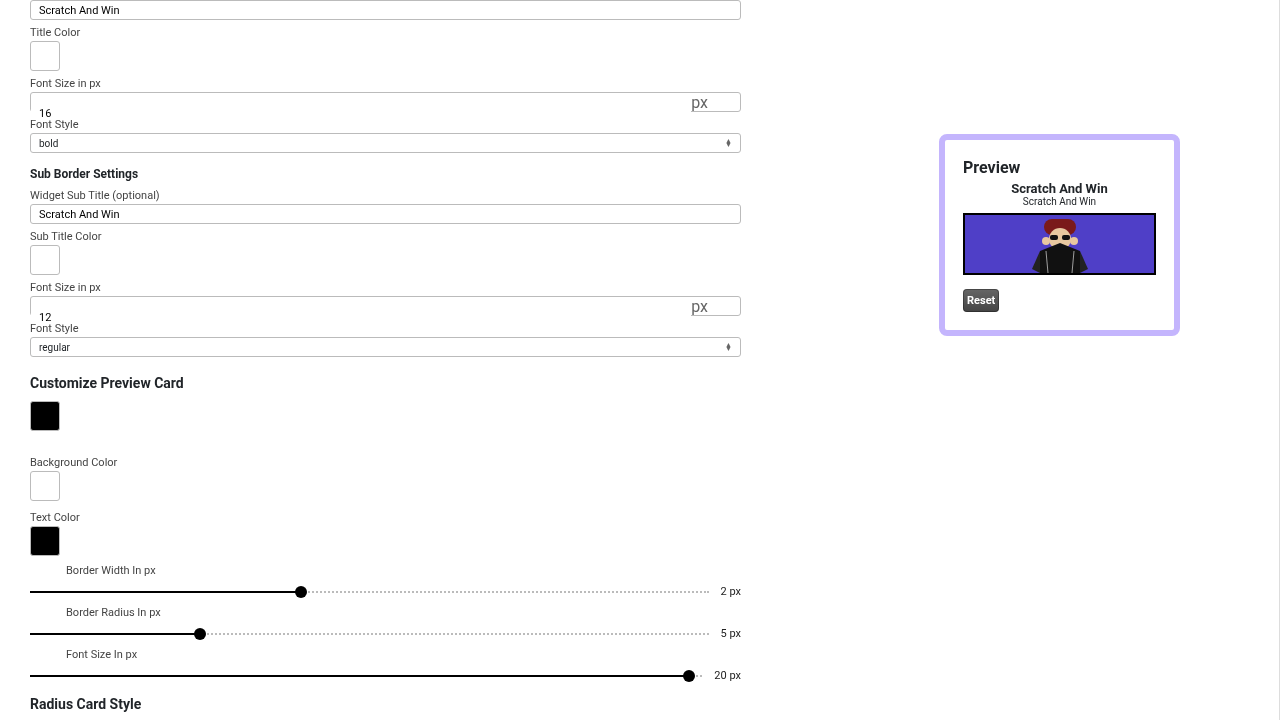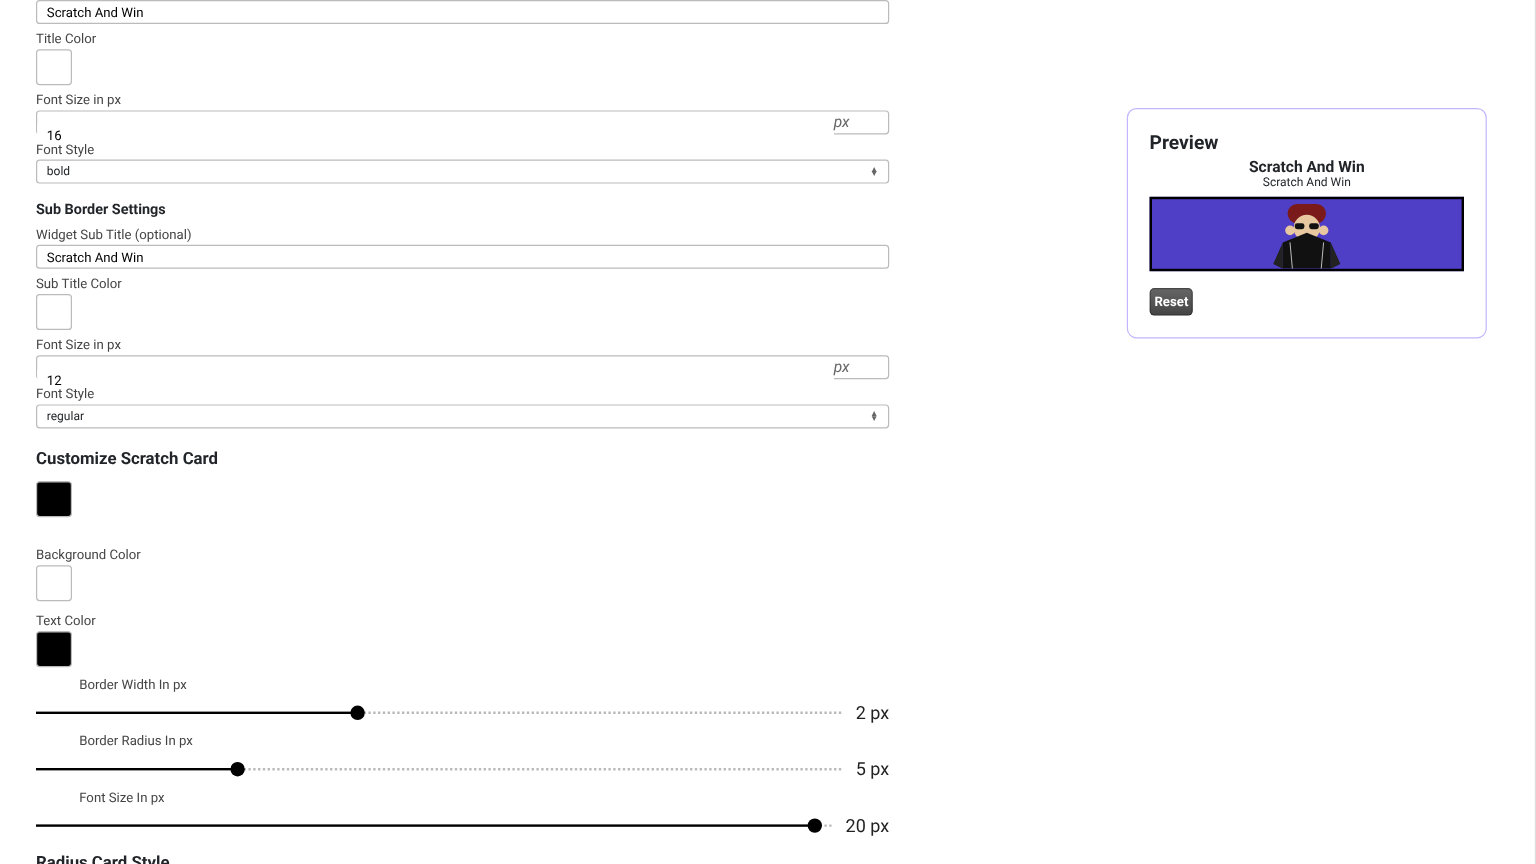--- a/index.html
+++ b/index.html
@@ -8,43 +8,43 @@
 .left { flex: 1; padding: 0 30px 0 30px; overflow: hidden; }
 .right { width: 340px; padding: 90px 20px 0 20px; }
 
 .field { margin-bottom: 6px; }
 .field > label { display: block; font-size: 11px; color: #444; margin-bottom: 2px; }
 
 .text-input { width: 711px; height: 20px; border: 1px solid #bbb; border-radius: 3px; padding: 0 8px; font-size: 11px; }
 
 .px-input-wrap { width: 711px; height: 20px; border: 1px solid #bbb; border-radius: 3px; display: flex; align-items: center; }
 .px-input-wrap input { flex: 1; border: none; outline: none; padding: 0 8px; font-size: 11px; height: 100%; margin-top: 22px; }
-.px-input-wrap .suffix { padding-right: 32px; font-size: 13px; color: #666; font-style: italic; }
+.px-input-wrap .suffix { padding-right: 32px; font-size: 16px; color: #666; }
 
 .select-wrap { width: 711px; height: 20px; border: 1px solid #bbb; border-radius: 3px; display: flex; align-items: center; position: relative; }
 .select-wrap .sel-val { flex: 1; padding: 0 8px; font-size: 10px; }
 .select-chevrons { position: absolute; right: 8px; top: 50%; transform: translateY(-50%); display: flex; flex-direction: column; line-height: 4px; font-size: 7px; color: #666; }
 
 .swatch { width: 30px; height: 30px; border: 1px solid #bbb; border-radius: 3px; margin-top: 2px; }
 .swatch.white { background: #fff; }
 .swatch.black { background: #000; }
 
 .section-heading { font-size: 12px; font-weight: 700; margin-top: 14px; margin-bottom: 8px; }
 .big-heading { font-size: 14px; font-weight: 700; margin-top: 18px; margin-bottom: 10px; }
 
 .slider-row { margin-top: 8px; width: 711px; }
 .slider-label { font-size: 11px; color: #444; margin-bottom: 8px; display: block; padding-left: 36px; }
 .slider-track-wrap { display: flex; align-items: center; gap: 12px; }
 .slider-track { position: relative; flex: 1; height: 2px; }
 .slider-fill { position: absolute; left: 0; top: 0; height: 2px; background: #000; }
 .slider-rest { position: absolute; right: 0; top: 0; height: 2px; border-top: 2px dotted #bbb; }
 .slider-thumb { position: absolute; top: 50%; transform: translate(-50%, -50%); width: 12px; height: 12px; background: #000; border-radius: 50%; }
-.slider-val { font-size: 15px; color: #222; white-space: nowrap; text-align: center; }
+.slider-val { font-size: 11px; color: #222; white-space: nowrap; text-align: center; }
 
-.preview-card { width: 300px; border: 1px solid #c4b5fd; border-radius: 8px; padding: 18px; }
+.preview-card { width: 241px; border: 6px solid #c4b5fd; border-radius: 8px; padding: 18px; margin-top: 44px; }
 .preview-title { font-size: 16px; font-weight: 700; margin-bottom: 4px; }
 .preview-wt { text-align: center; font-size: 13px; font-weight: 700; }
 .preview-wst { text-align: center; font-size: 10px; font-weight: 400; margin-bottom: 6px; }
 .preview-canvas { width: 100%; height: 62px; border: 2px solid #000; background: #4f3fc7; display:flex; align-items:flex-end; justify-content:center; overflow:hidden; }
 .preview-canvas svg { width: 100px; height: 62px; }
 .reset-btn { margin-top: 14px; background: linear-gradient(#666,#444); color:#fff; border:none; border-radius:4px; font-size:11px; font-weight:700; padding:5px 4px; box-shadow: inset 0 0 0 1px rgba(0,0,0,.3); }
 </style>
 </head>
 <body>
 
@@ -103,21 +103,21 @@
       <label>Font Style</label>
       <div class="select-wrap">
         <span class="sel-val">regular</span>
         <span class="select-chevrons">
             <span>▲</span>
             <span>▼</span>
           </span>
       </div>
     </div>
 
-    <div class="big-heading">Customize Scratch Card</div>
+    <div class="big-heading">Customize Preview Card</div>
 
     <div class="field">
       <div class="swatch black"></div>
     </div>
 
     <div class="field" style="margin-top:25px;">
       <label>Background Color</label>
       <div class="swatch white"></div>
     </div>
 

